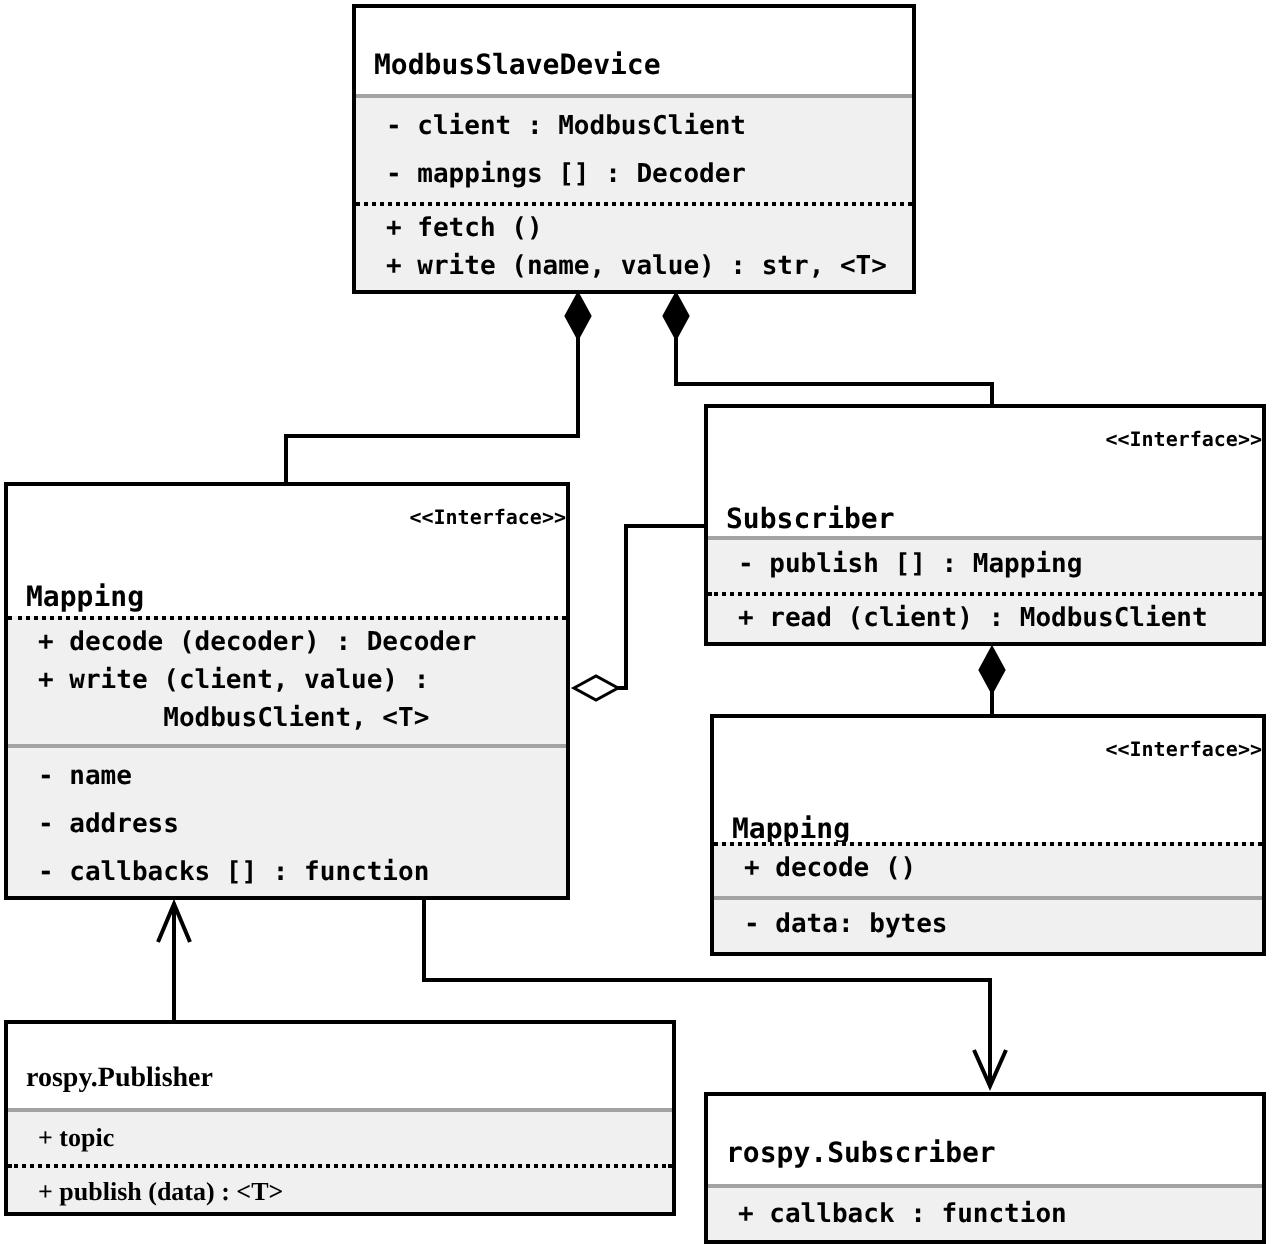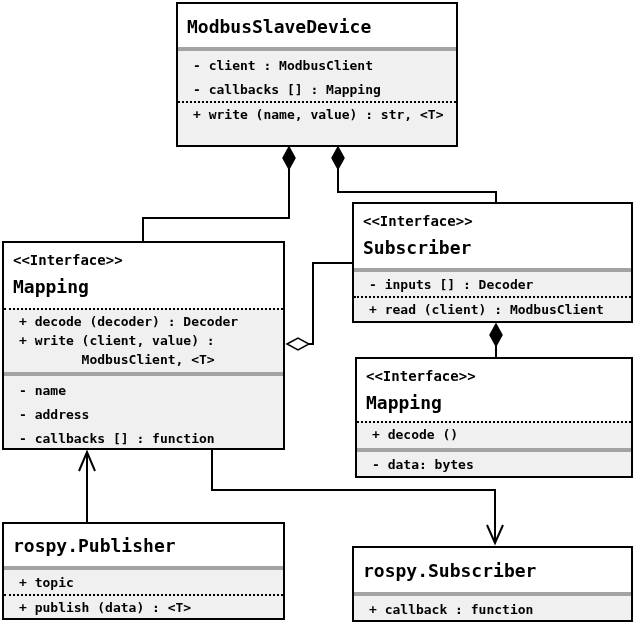--- a/index.html
+++ b/index.html
@@ -26,26 +26,26 @@
     background: #ffffff;
     padding-left: 9px;
     overflow: hidden;
   }
   .box-title.single {
     display: flex;
     align-items: center;
     font-size: 18px;
   }
   .box-title.two-line { padding-top: 7px; }
-  .stereotype { font-size: 14px; line-height: 20px; }
-  .cls-name   { font-size: 18px; line-height: 30px; margin-top: 2px; }
+  .stereotype { font-size: 10px; line-height: 20px; text-align: right; }
+  .cls-name   { font-size: 14px; line-height: 30px; margin-top: 14px; }
 
   .compartment {
     background: #f0f0f0;
-    border-top: 4px solid #a3a3a3;
+    border-top: 2px solid #a3a3a3;
     overflow: hidden;
   }
   .compartment.dotted { border-top: 2px dotted #000000; }
   .compartment.attrs  { padding-top: 3px; }
   .compartment.methods{ padding-top: 2px; flex: 1 1 auto; }
 
   .member {
     font-size: 13px;
     padding-left: 15px;
     white-space: pre;
@@ -83,23 +83,24 @@
       <polygon points="287,344 298,338 309,344 298,350" fill="#ffffff"></polygon>
     </g>
   </svg>
 
   <div class="uml-box" style="left:176px; top:2px; width:282px; height:145px;">
     <div class="box-title single" style="flex:0 0 43px;">
       <span class="cls-name">ModbusSlaveDevice</span>
     </div>
     <div class="compartment attrs" style="flex:0 0 54px;">
       <div class="member attr">- client : ModbusClient</div>
-      <div class="member attr">- callbacks [] : Mapping</div>
+      <div class="member attr">- mappings [] : Decoder</div>
     </div>
     <div class="compartment methods dotted">
+      <div class="member method">+ fetch ()</div>
       <div class="member method">+ write (name, value) : str, &lt;T&gt;</div>
     </div>
   </div>
 
   <div class="uml-box" style="left:2px; top:241px; width:283px; height:209px;">
     <div class="box-title two-line" style="flex:0 0 65px;">
       <div class="stereotype">&lt;&lt;Interface&gt;&gt;</div>
       <div class="cls-name">Mapping</div>
     </div>
     <div class="compartment methods dotted">
@@ -113,41 +114,41 @@
       <div class="member attr">- callbacks [] : function</div>
     </div>
   </div>
 
   <div class="uml-box" style="left:352px; top:202px; width:281px; height:121px;">
     <div class="box-title two-line" style="flex:0 0 64px;">
       <div class="stereotype">&lt;&lt;Interface&gt;&gt;</div>
       <div class="cls-name">Subscriber</div>
     </div>
     <div class="compartment attrs" style="flex:0 0 28px; padding-top:1px;">
-      <div class="member attr">- inputs [] : Decoder</div>
+      <div class="member attr">- publish [] : Mapping</div>
     </div>
     <div class="compartment methods dotted">
       <div class="member method">+ read (client) : ModbusClient</div>
     </div>
   </div>
 
   <div class="uml-box" style="left:355px; top:357px; width:278px; height:121px;">
     <div class="box-title two-line" style="flex:0 0 62px;">
       <div class="stereotype">&lt;&lt;Interface&gt;&gt;</div>
       <div class="cls-name">Mapping</div>
     </div>
     <div class="compartment methods dotted">
       <div class="member method">+ decode ()</div>
     </div>
     <div class="compartment attrs" style="flex:0 0 28px; padding-top:1px;">
       <div class="member attr">- data: bytes</div>
     </div>
   </div>
 
-  <div class="uml-box" style="left:2px; top:522px; width:283px; height:98px;">
+  <div class="uml-box" style="left:2px; top:510px; width:336px; height:98px;font-family:Liberation Serif, serif;">
     <div class="box-title single" style="flex:0 0 42px;">
       <span class="cls-name">rospy.Publisher</span>
     </div>
     <div class="compartment attrs" style="flex:0 0 28px; padding-top:1px;">
       <div class="member attr">+ topic</div>
     </div>
     <div class="compartment methods dotted">
       <div class="member method">+ publish (data) : &lt;T&gt;</div>
     </div>
   </div>

